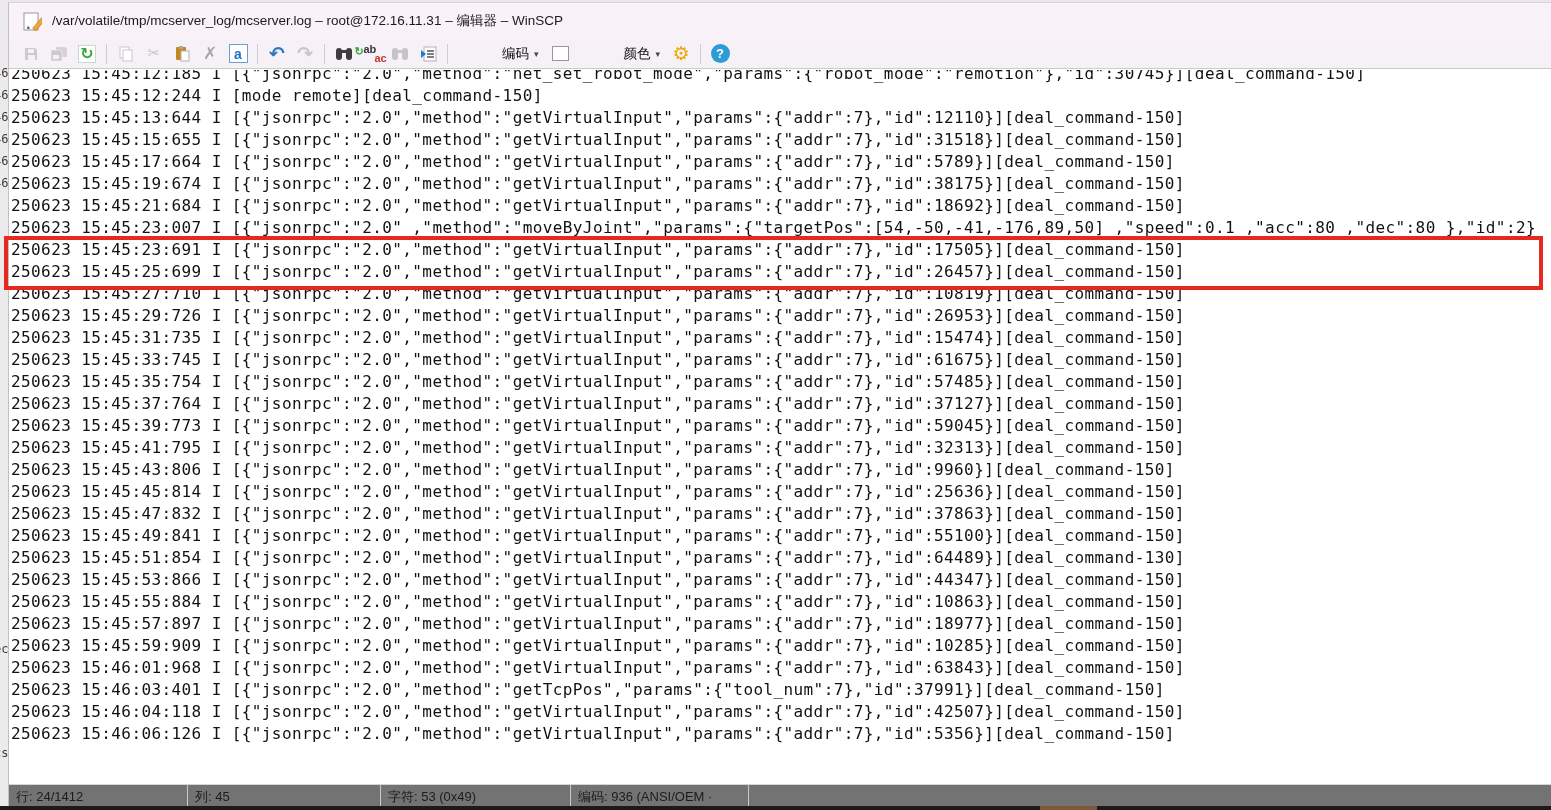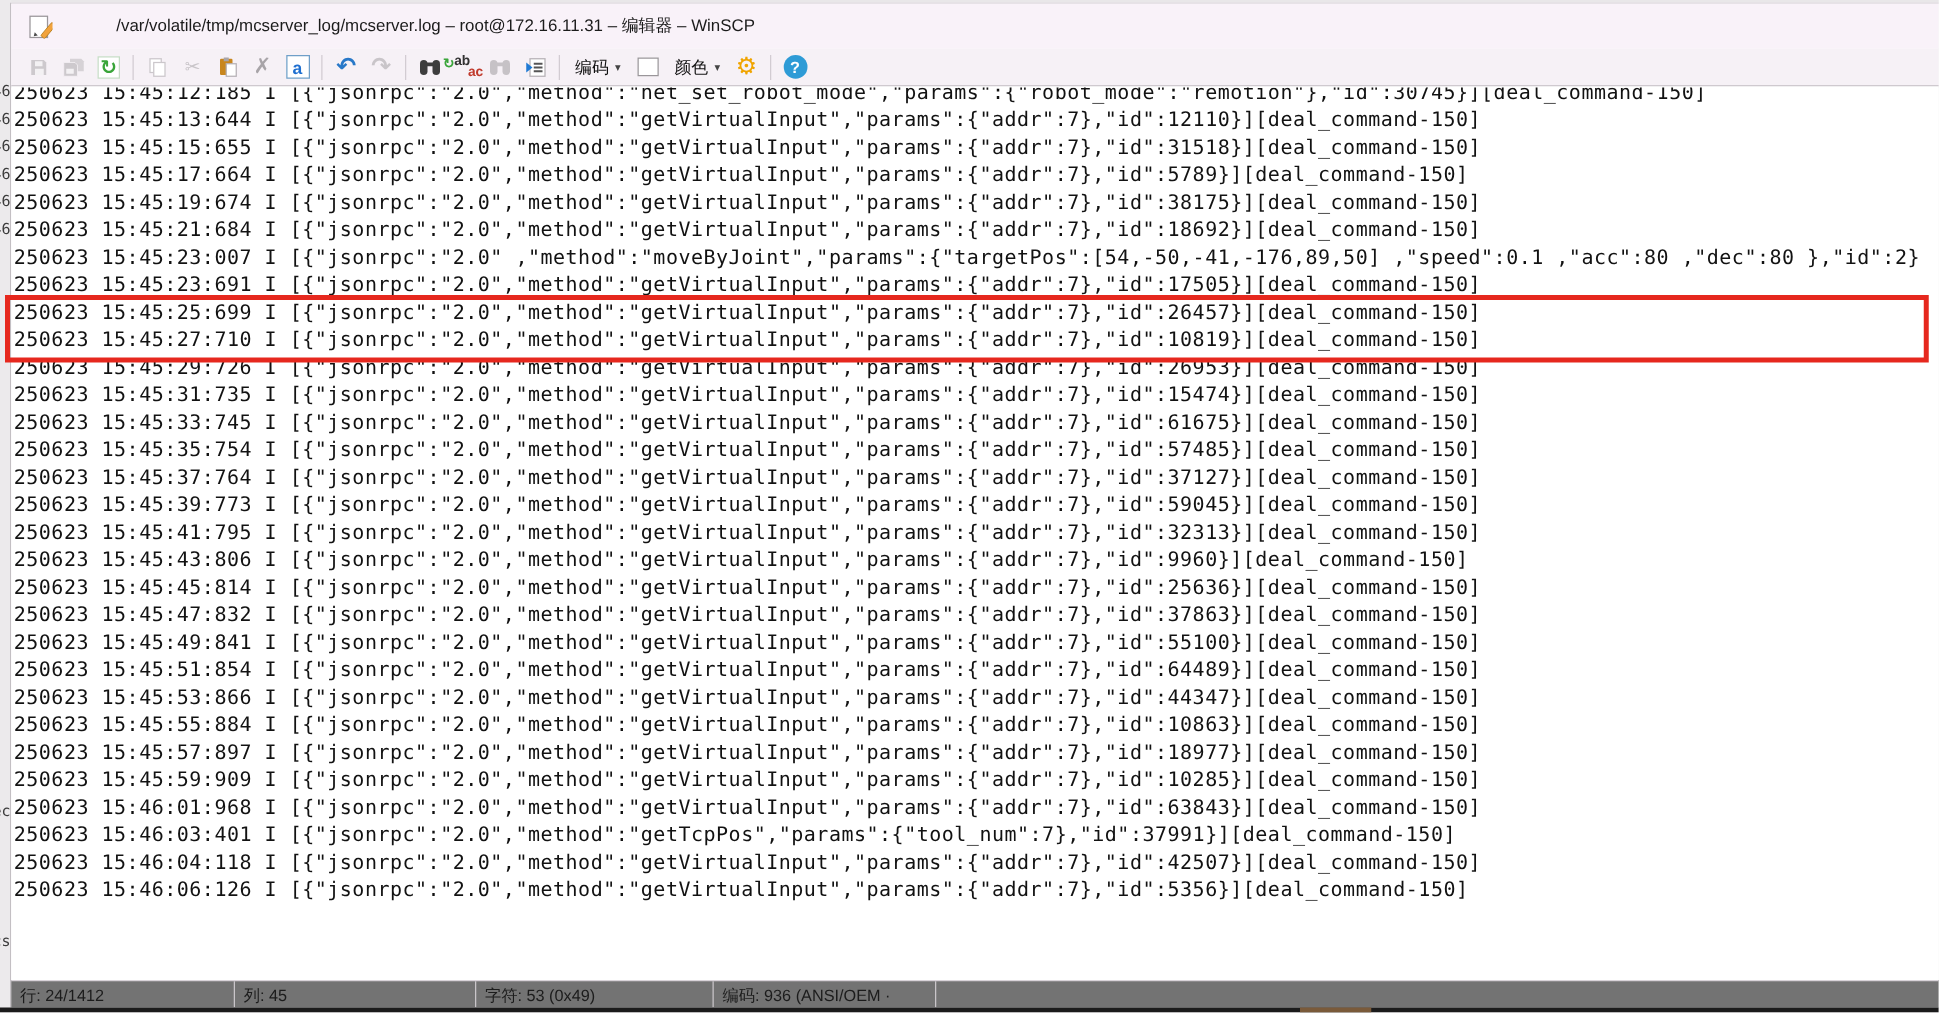--- a/index.html
+++ b/index.html
@@ -7,42 +7,42 @@
   body { background:#e9e7e9; font-family:"Liberation Sans", sans-serif; position:relative; }
 
   
   .bg-strip { position:absolute; left:0; top:0; width:9px; height:810px; background:#eceaec; overflow:hidden; }
   .bg-frag { position:absolute; left:-6px; width:20px; color:#3c3c3c; font:12px "DejaVu Sans Mono", monospace; }
 
   
   .window { position:absolute; left:8px; top:2px; width:1543px; height:804px;
             background:#ffffff; border-left:1px solid #c3bfc3; border-top:1px solid #d8d2d8; }
 
-  .titlebar { height:36px; background:#f9f2f9; display:flex; align-items:center; padding-left:14px;gap:41px; }
+  .titlebar { height:36px; background:#f9f2f9; display:flex; align-items:center; padding-left:14px; }
   .title-icon { width:19px; height:19px; margin-right:10px; flex:0 0 auto; }
   .title-text { font-size:13.5px; color:#1b1b1b; white-space:nowrap; }
 
   .toolbar { height:30px; background:#f6f1f6; border-bottom:1px solid #cfc9cf;
              display:flex; align-items:center; padding-left:8px; }
   .tbtn { width:28px; height:26px; display:flex; align-items:center; justify-content:center; flex:0 0 auto; }
   .tsep { width:1px; height:20px; background:#d2ccd2; margin:0 5px; flex:0 0 auto; }
   .glyph { font-family:"DejaVu Sans", sans-serif; line-height:1; }
   .g-refresh { color:#3aa53a; font-size:16px; font-weight:bold; border:1px solid #c6dcc6; background:#fff; padding:0 1px; }
   .g-cut { color:#c9c5c9; font-size:15px; }
   .g-del { color:#a8a4a8; font-size:17px; }
   .g-undo { color:#2878c8; font-size:19px; font-weight:bold; }
   .g-redo { color:#c9c5c9; font-size:19px; font-weight:bold; }
   .g-gear { color:#f0a400; font-size:19px; }
   .selall { width:19px; height:19px; border:1px solid #6f9fc8; background:#fff; color:#1f6fd0;
             font-weight:bold; font-size:14px; display:flex; align-items:center; justify-content:center; }
   .rep { display:flex; flex-direction:column; line-height:9px; font-size:11px; font-weight:bold; position:relative; padding-left:6px; }
   .rep-top { color:#333; }
   .rep-bot { color:#c0392b;margin-left:11px; }
   .rep-arrow { position:absolute; left:-3px; top:2px; color:#3aa53a; font-size:11px; font-weight:bold; }
-  .txtbtn { display:flex; align-items:center; padding:3px 7px; font-size:13.5px; color:#111; white-space:nowrap; }
+  .txtbtn { display:flex; align-items:center; padding:3px 7px; font-size:13.5px; color:#111; white-space:nowrap;margin-left:42px; }
   .caret { font-size:9px; color:#444; margin-left:5px; }
   .swatch { width:17px; height:15px; background:#fff; border:1px solid #9a969a; margin:0 6px; }
   .helpbtn { width:19px; height:19px; border-radius:50%; background:#2e9bd6; color:#fff; font-weight:bold;
              font-size:13px; display:flex; align-items:center; justify-content:center; }
 
   .content { position:absolute; left:0; top:67px; right:0; bottom:22px; background:#fff; overflow:hidden; }
   .log-lines { margin-top:-7px; padding-left:2px; }
   .log-row { font-family:"DejaVu Sans Mono", monospace; font-size:16px; letter-spacing:0.4px;
              line-height:22px; height:22px; color:#121212; white-space:pre; }
 
@@ -177,41 +177,42 @@
     </span>
     <span class="tsep"></span>
     <span class="tbtn">
       <span class="helpbtn">?</span>
     </span>
   </div>
 
   <div class="content">
     <div class="log-lines">
         <div class="log-row">250623 15:45:12:185 I [{"jsonrpc":"2.0","method":"net_set_robot_mode","params":{"robot_mode":"remotion"},"id":30745}][deal_command-150]</div>
+        <div class="log-row">250623 15:45:12:244 I [mode remote][deal_command-150]</div>
         <div class="log-row">250623 15:45:13:644 I [{"jsonrpc":"2.0","method":"getVirtualInput","params":{"addr":7},"id":12110}][deal_command-150]</div>
         <div class="log-row">250623 15:45:15:655 I [{"jsonrpc":"2.0","method":"getVirtualInput","params":{"addr":7},"id":31518}][deal_command-150]</div>
         <div class="log-row">250623 15:45:17:664 I [{"jsonrpc":"2.0","method":"getVirtualInput","params":{"addr":7},"id":5789}][deal_command-150]</div>
         <div class="log-row">250623 15:45:19:674 I [{"jsonrpc":"2.0","method":"getVirtualInput","params":{"addr":7},"id":38175}][deal_command-150]</div>
         <div class="log-row">250623 15:45:21:684 I [{"jsonrpc":"2.0","method":"getVirtualInput","params":{"addr":7},"id":18692}][deal_command-150]</div>
         <div class="log-row">250623 15:45:23:007 I [{"jsonrpc":"2.0" ,"method":"moveByJoint","params":{"targetPos":[54,-50,-41,-176,89,50] ,"speed":0.1 ,"acc":80 ,"dec":80 },"id":2}</div>
         <div class="log-row">250623 15:45:23:691 I [{"jsonrpc":"2.0","method":"getVirtualInput","params":{"addr":7},"id":17505}][deal_command-150]</div>
         <div class="log-row">250623 15:45:25:699 I [{"jsonrpc":"2.0","method":"getVirtualInput","params":{"addr":7},"id":26457}][deal_command-150]</div>
         <div class="log-row">250623 15:45:27:710 I [{"jsonrpc":"2.0","method":"getVirtualInput","params":{"addr":7},"id":10819}][deal_command-150]</div>
         <div class="log-row">250623 15:45:29:726 I [{"jsonrpc":"2.0","method":"getVirtualInput","params":{"addr":7},"id":26953}][deal_command-150]</div>
         <div class="log-row">250623 15:45:31:735 I [{"jsonrpc":"2.0","method":"getVirtualInput","params":{"addr":7},"id":15474}][deal_command-150]</div>
         <div class="log-row">250623 15:45:33:745 I [{"jsonrpc":"2.0","method":"getVirtualInput","params":{"addr":7},"id":61675}][deal_command-150]</div>
         <div class="log-row">250623 15:45:35:754 I [{"jsonrpc":"2.0","method":"getVirtualInput","params":{"addr":7},"id":57485}][deal_command-150]</div>
         <div class="log-row">250623 15:45:37:764 I [{"jsonrpc":"2.0","method":"getVirtualInput","params":{"addr":7},"id":37127}][deal_command-150]</div>
         <div class="log-row">250623 15:45:39:773 I [{"jsonrpc":"2.0","method":"getVirtualInput","params":{"addr":7},"id":59045}][deal_command-150]</div>
         <div class="log-row">250623 15:45:41:795 I [{"jsonrpc":"2.0","method":"getVirtualInput","params":{"addr":7},"id":32313}][deal_command-150]</div>
         <div class="log-row">250623 15:45:43:806 I [{"jsonrpc":"2.0","method":"getVirtualInput","params":{"addr":7},"id":9960}][deal_command-150]</div>
         <div class="log-row">250623 15:45:45:814 I [{"jsonrpc":"2.0","method":"getVirtualInput","params":{"addr":7},"id":25636}][deal_command-150]</div>
         <div class="log-row">250623 15:45:47:832 I [{"jsonrpc":"2.0","method":"getVirtualInput","params":{"addr":7},"id":37863}][deal_command-150]</div>
         <div class="log-row">250623 15:45:49:841 I [{"jsonrpc":"2.0","method":"getVirtualInput","params":{"addr":7},"id":55100}][deal_command-150]</div>
-        <div class="log-row">250623 15:45:51:854 I [{"jsonrpc":"2.0","method":"getVirtualInput","params":{"addr":7},"id":64489}][deal_command-150]</div>
+        <div class="log-row">250623 15:45:51:854 I [{"jsonrpc":"2.0","method":"getVirtualInput","params":{"addr":7},"id":64489}][deal_command-130]</div>
         <div class="log-row">250623 15:45:53:866 I [{"jsonrpc":"2.0","method":"getVirtualInput","params":{"addr":7},"id":44347}][deal_command-150]</div>
         <div class="log-row">250623 15:45:55:884 I [{"jsonrpc":"2.0","method":"getVirtualInput","params":{"addr":7},"id":10863}][deal_command-150]</div>
         <div class="log-row">250623 15:45:57:897 I [{"jsonrpc":"2.0","method":"getVirtualInput","params":{"addr":7},"id":18977}][deal_command-150]</div>
         <div class="log-row">250623 15:45:59:909 I [{"jsonrpc":"2.0","method":"getVirtualInput","params":{"addr":7},"id":10285}][deal_command-150]</div>
         <div class="log-row">250623 15:46:01:968 I [{"jsonrpc":"2.0","method":"getVirtualInput","params":{"addr":7},"id":63843}][deal_command-150]</div>
         <div class="log-row">250623 15:46:03:401 I [{"jsonrpc":"2.0","method":"getTcpPos","params":{"tool_num":7},"id":37991}][deal_command-150]</div>
         <div class="log-row">250623 15:46:04:118 I [{"jsonrpc":"2.0","method":"getVirtualInput","params":{"addr":7},"id":42507}][deal_command-150]</div>
         <div class="log-row">250623 15:46:06:126 I [{"jsonrpc":"2.0","method":"getVirtualInput","params":{"addr":7},"id":5356}][deal_command-150]</div>
       </div>
   </div>

